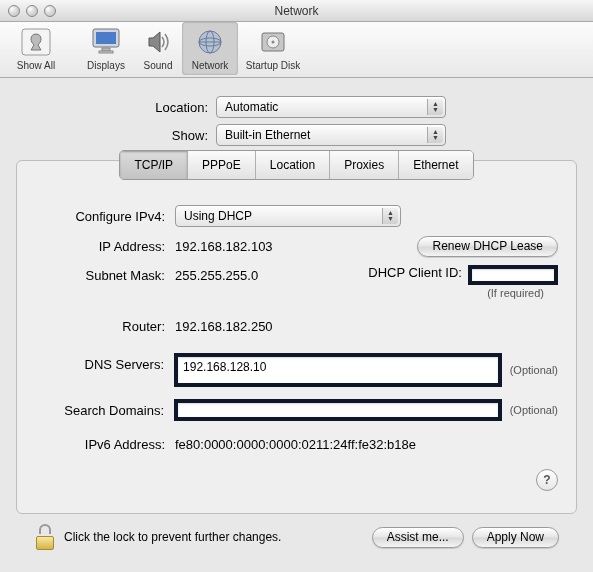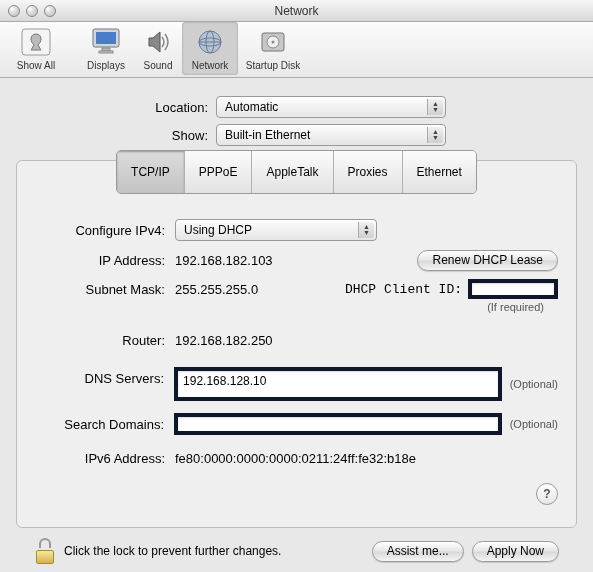--- a/index.html
+++ b/index.html
@@ -129,21 +129,21 @@
     top: -11px;
   }
   .tabrow {
     display: flex;
     border: 1px solid #9a9a9a;
     border-radius: 5px;
     overflow: hidden;
     background: #eee;
   }
   .tab {
-    padding: 14px 14px;
+    padding: 7px 14px;
     font-size: 12px;
     background: linear-gradient(#fbfbfb, #e2e2e2);
     border-right: 1px solid #b0b0b0;
   }
   .tab:last-child { border-right: none; }
   .tab.selected {
     background: linear-gradient(#dcdcdc, #c3c3c3);
     box-shadow: inset 0 1px 2px #999;
   }
   .panel-body {
@@ -157,21 +157,21 @@
   }
   .form-row .flabel {
     width: 140px;
     text-align: right;
     padding-right: 10px;
     font-size: 13px;
   }
   .form-row .fval {
     font-size: 13px;
   }
-  .popup-sm { width: 202px; }
+  .popup-sm { width: 226px; }
   .aqua-btn {
     display: inline-flex;
     align-items: center;
     justify-content: center;
     height: 21px;
     padding: 0 14px;
     background: linear-gradient(#ffffff, #e6e6e6 48%, #d8d8d8 52%, #f4f4f4);
     border: 1px solid #9a9a9a;
     border-radius: 11px;
     font-size: 12px;
@@ -329,21 +329,21 @@
       <span>Built-in Ethernet</span>
       <span class="arrows">▲<br>▼</span>
     </div>
   </div>
 
   <div class="panel">
     <div class="tabs">
       <div class="tabrow">
         <div class="tab selected">TCP/IP</div>
         <div class="tab">PPPoE</div>
-        <div class="tab">AppleTalk</div>
+        <div class="tab">Location</div>
         <div class="tab">Proxies</div>
         <div class="tab">Ethernet</div>
       </div>
     </div>
 
     <div class="panel-body">
 
       <div class="form-row">
         <div class="flabel">Configure IPv4:</div>
         <div class="popup popup-sm">
@@ -357,21 +357,21 @@
         <div class="fval">192.168.182.103</div>
         <div style="margin-left:auto">
           <div class="aqua-btn">Renew DHCP Lease</div>
         </div>
       </div>
 
       <div class="form-row" style="align-items:flex-start">
         <div class="flabel" style="padding-top:3px">Subnet Mask:</div>
         <div class="fval" style="padding-top:3px">255.255.255.0</div>
         <div class="dhcp-right">
-          <div style="display:flex; align-items:center;font-family:Liberation Mono, monospace;">
+          <div style="display:flex; align-items:flex-start;">
             <span style="margin-right:6px; font-size:13px;">DHCP Client ID:</span>
             <input class="txt" type="text" style="width: 90px; height: 20px;" value="">
           </div>
           <div class="hint" style="align-self:flex-end; margin-right:14px; margin-top:2px">(If required)</div>
         </div>
       </div>
 
       <div class="form-row" style="margin-top:16px">
         <div class="flabel">Router:</div>
         <div class="fval">192.168.182.250</div>

